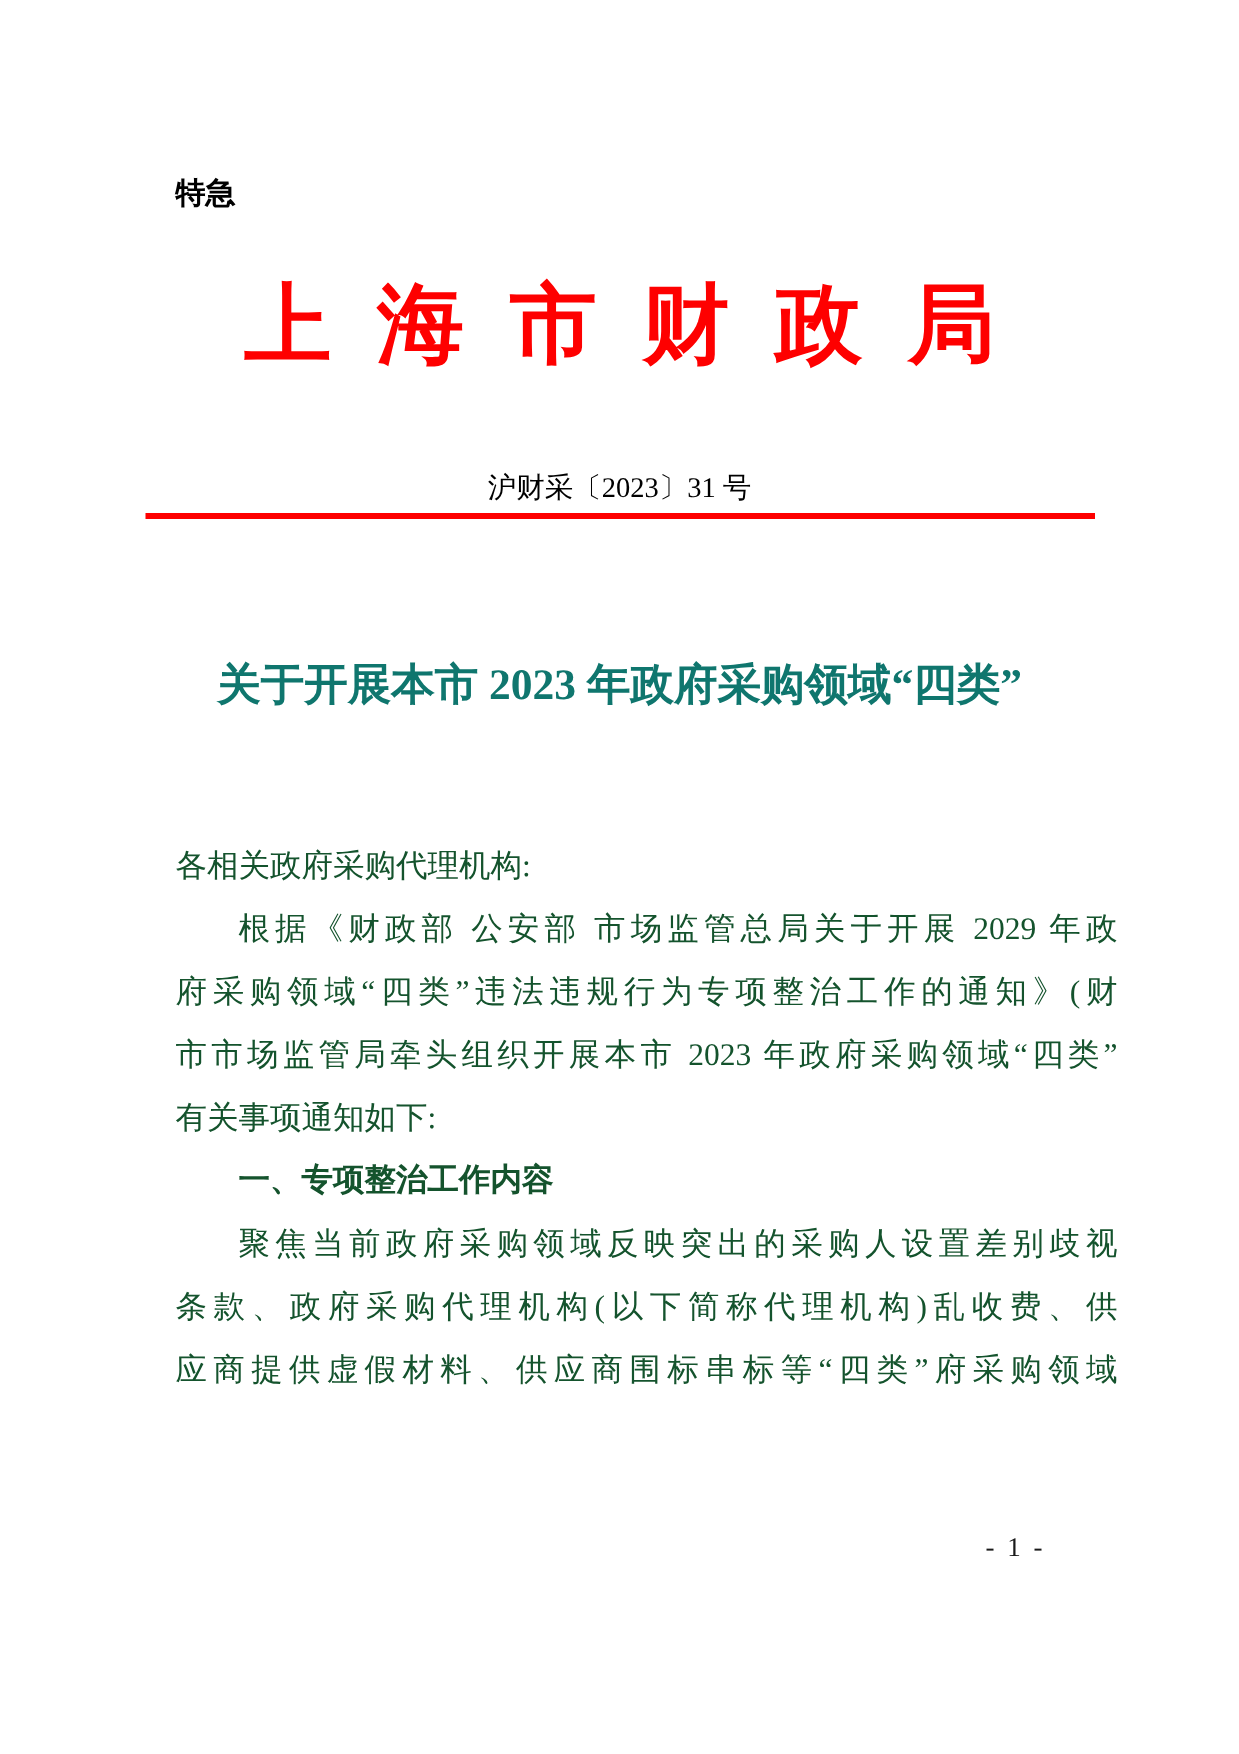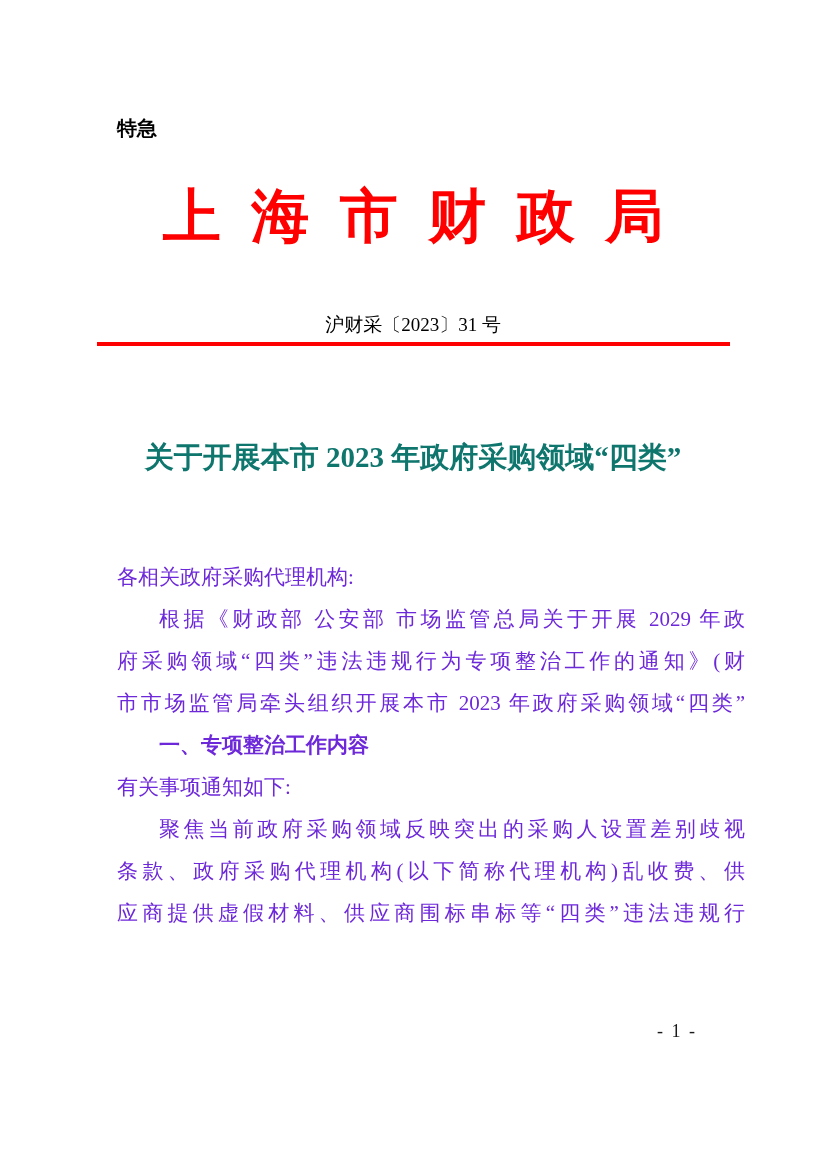--- a/index.html
+++ b/index.html
@@ -65,21 +65,21 @@
     line-height: 50px;
     color: #0f766e;
   }
   .body-block {
     position: absolute;
     top: 556px;
     left: 117px;
     width: 628px;
     font-size: 21px;
     line-height: 42px;
-    color: #6d28d9;
+    color: #14532d;
   }
   .line { height: 42px; white-space: nowrap; }
   .line.just {
     white-space: normal;
     text-align: justify;
     text-align-last: justify;
   }
   .line.ind { text-indent: 2em; }
   .line.heading {
     font-family: "Liberation Sans", "DejaVu Sans", sans-serif;
@@ -109,22 +109,22 @@
 
   <div class="doc-title">
     <div>关于开展本市 2023 年政府采购领域“四类”</div>
   </div>
 
   <div class="body-block">
     <div class="line">各相关政府采购代理机构:</div>
     <div class="line ind just">根据《财政部 公安部 市场监管总局关于开展 2029 年政</div>
     <div class="line just">府采购领域“四类”违法违规行为专项整治工作的通知》(财</div>
     <div class="line just">市市场监管局牵头组织开展本市 2023 年政府采购领域“四类”</div>
+    <div class="line">有关事项通知如下:</div>
     <div class="line ind heading">一、专项整治工作内容</div>
-    <div class="line">有关事项通知如下:</div>
     <div class="line ind just">聚焦当前政府采购领域反映突出的采购人设置差别歧视</div>
     <div class="line just">条款、政府采购代理机构(以下简称代理机构)乱收费、供</div>
-    <div class="line just">应商提供虚假材料、供应商围标串标等“四类”违法违规行</div>
+    <div class="line just">应商提供虚假材料、供应商围标串标等“四类”府采购领域</div>
   </div>
 
   <div class="page-number">- 1 -</div>
 
 </div>
 
 </body></html>

